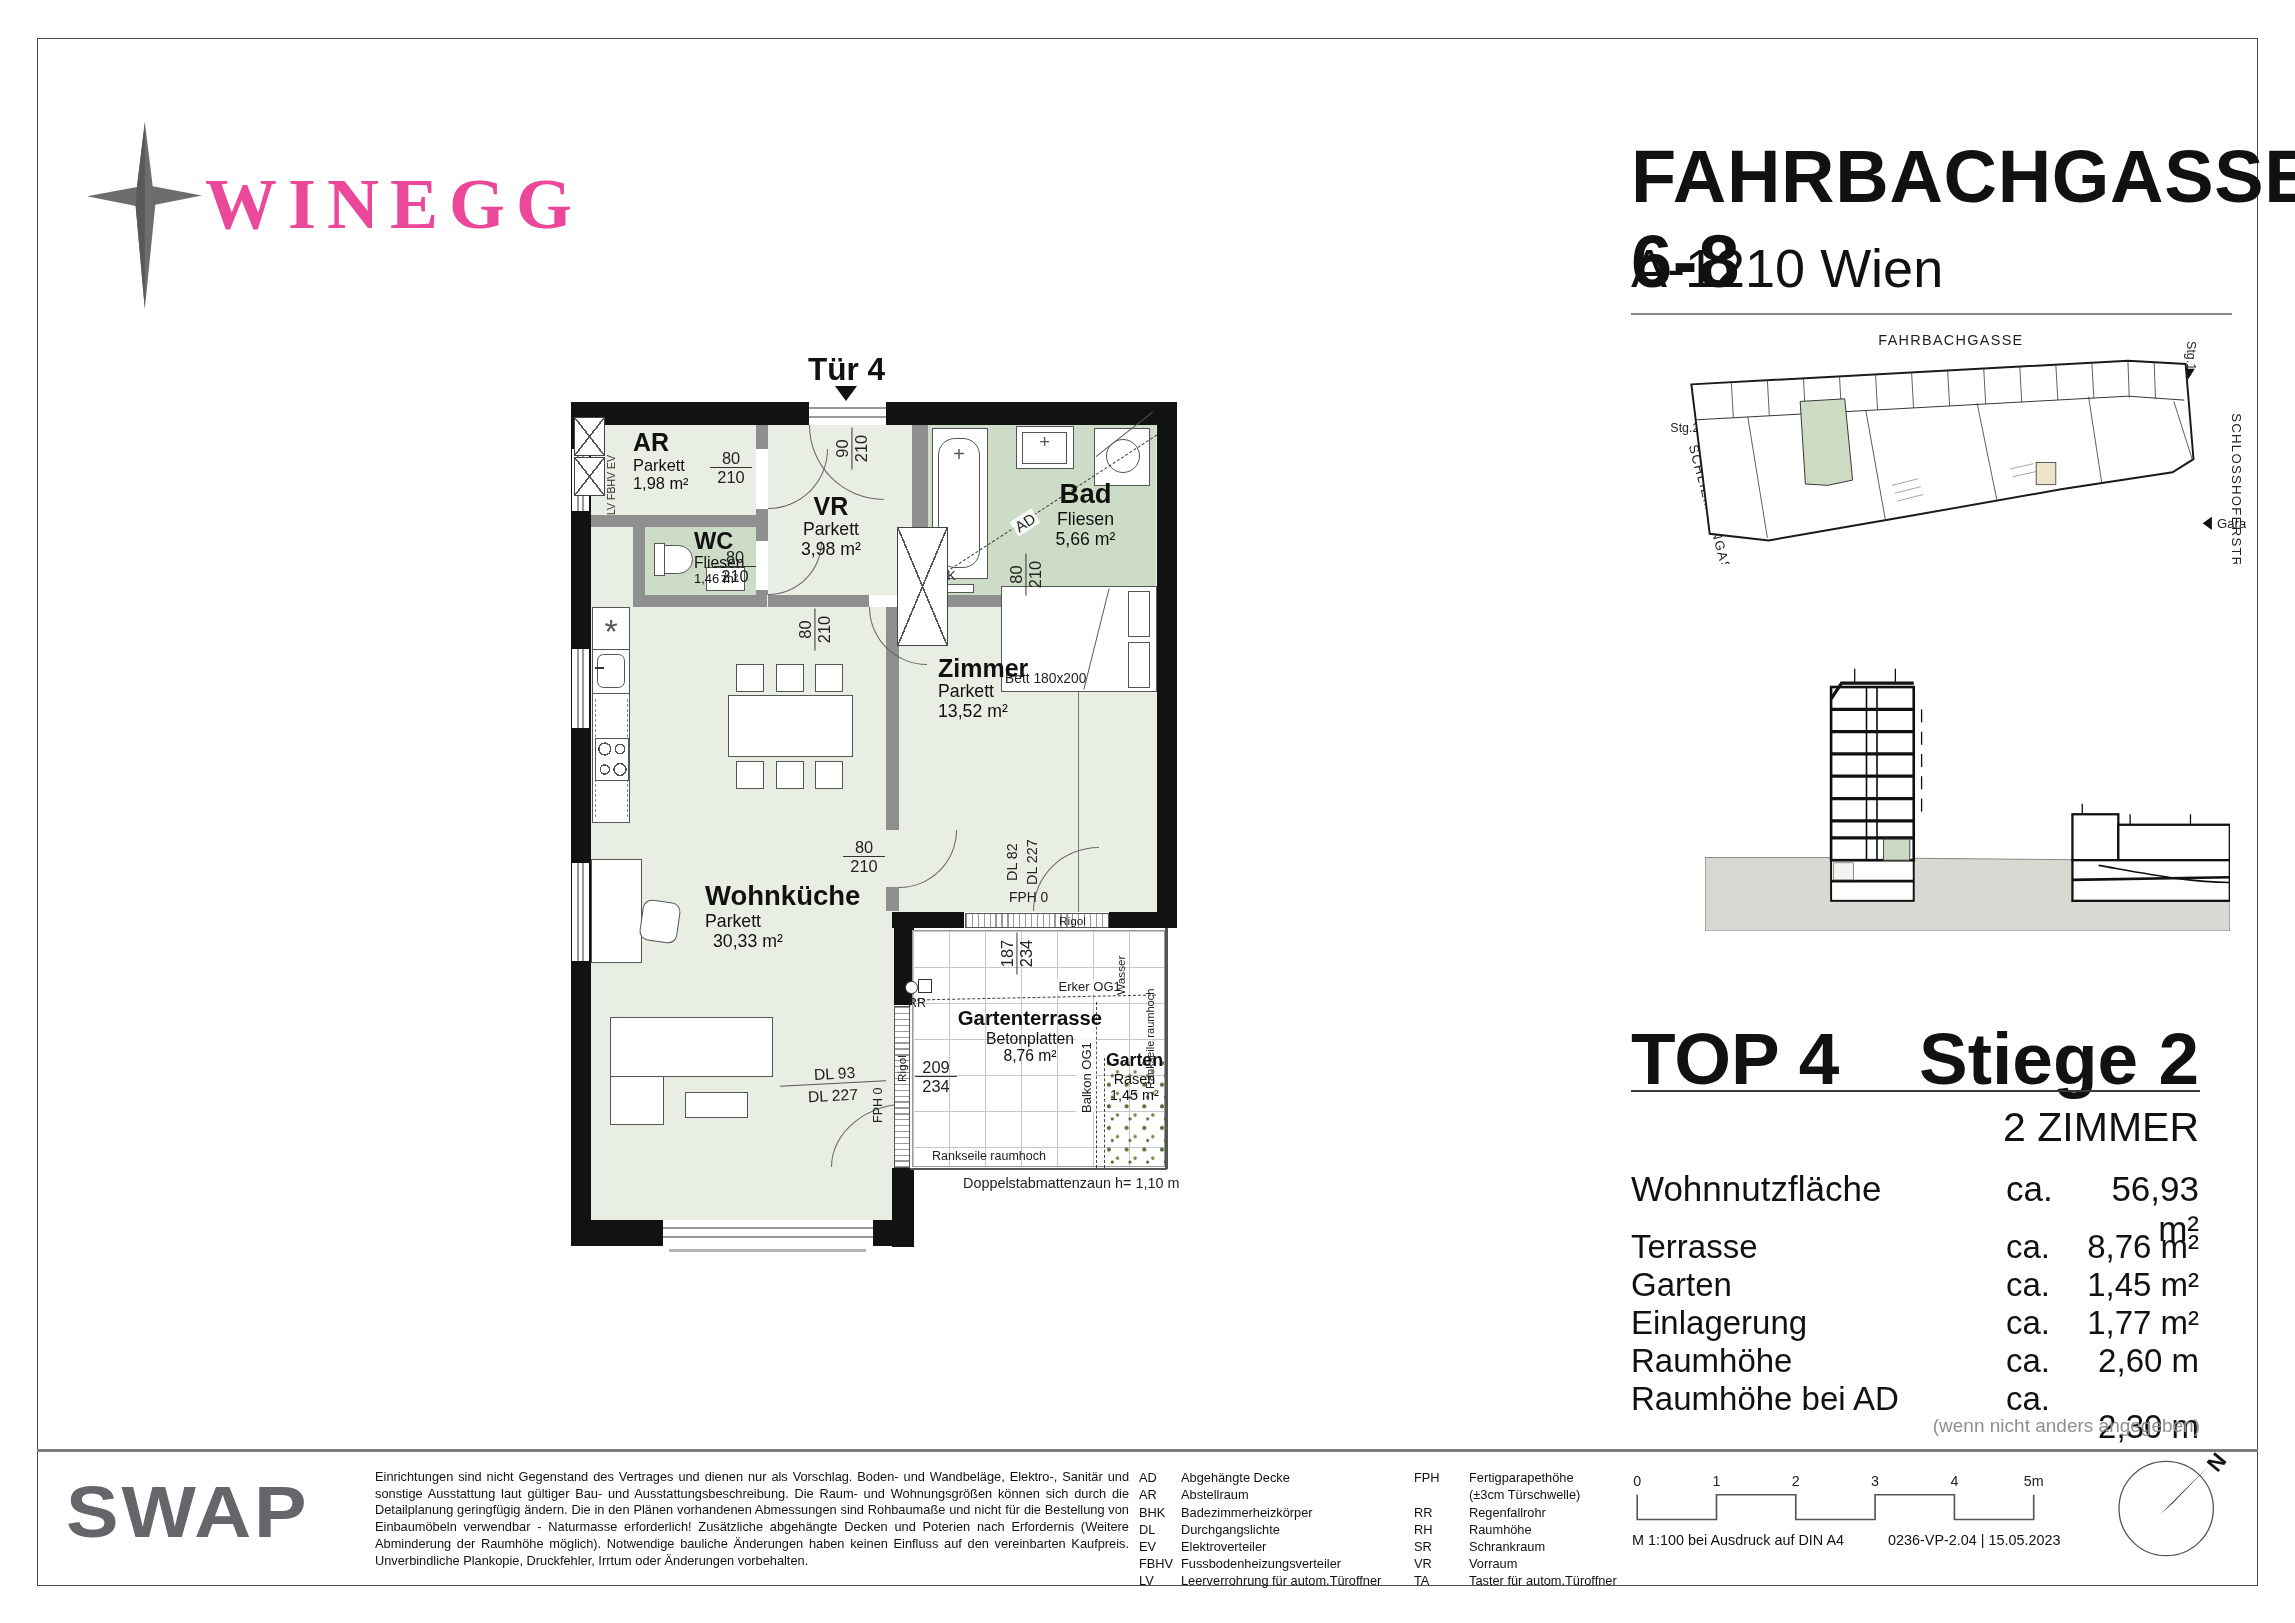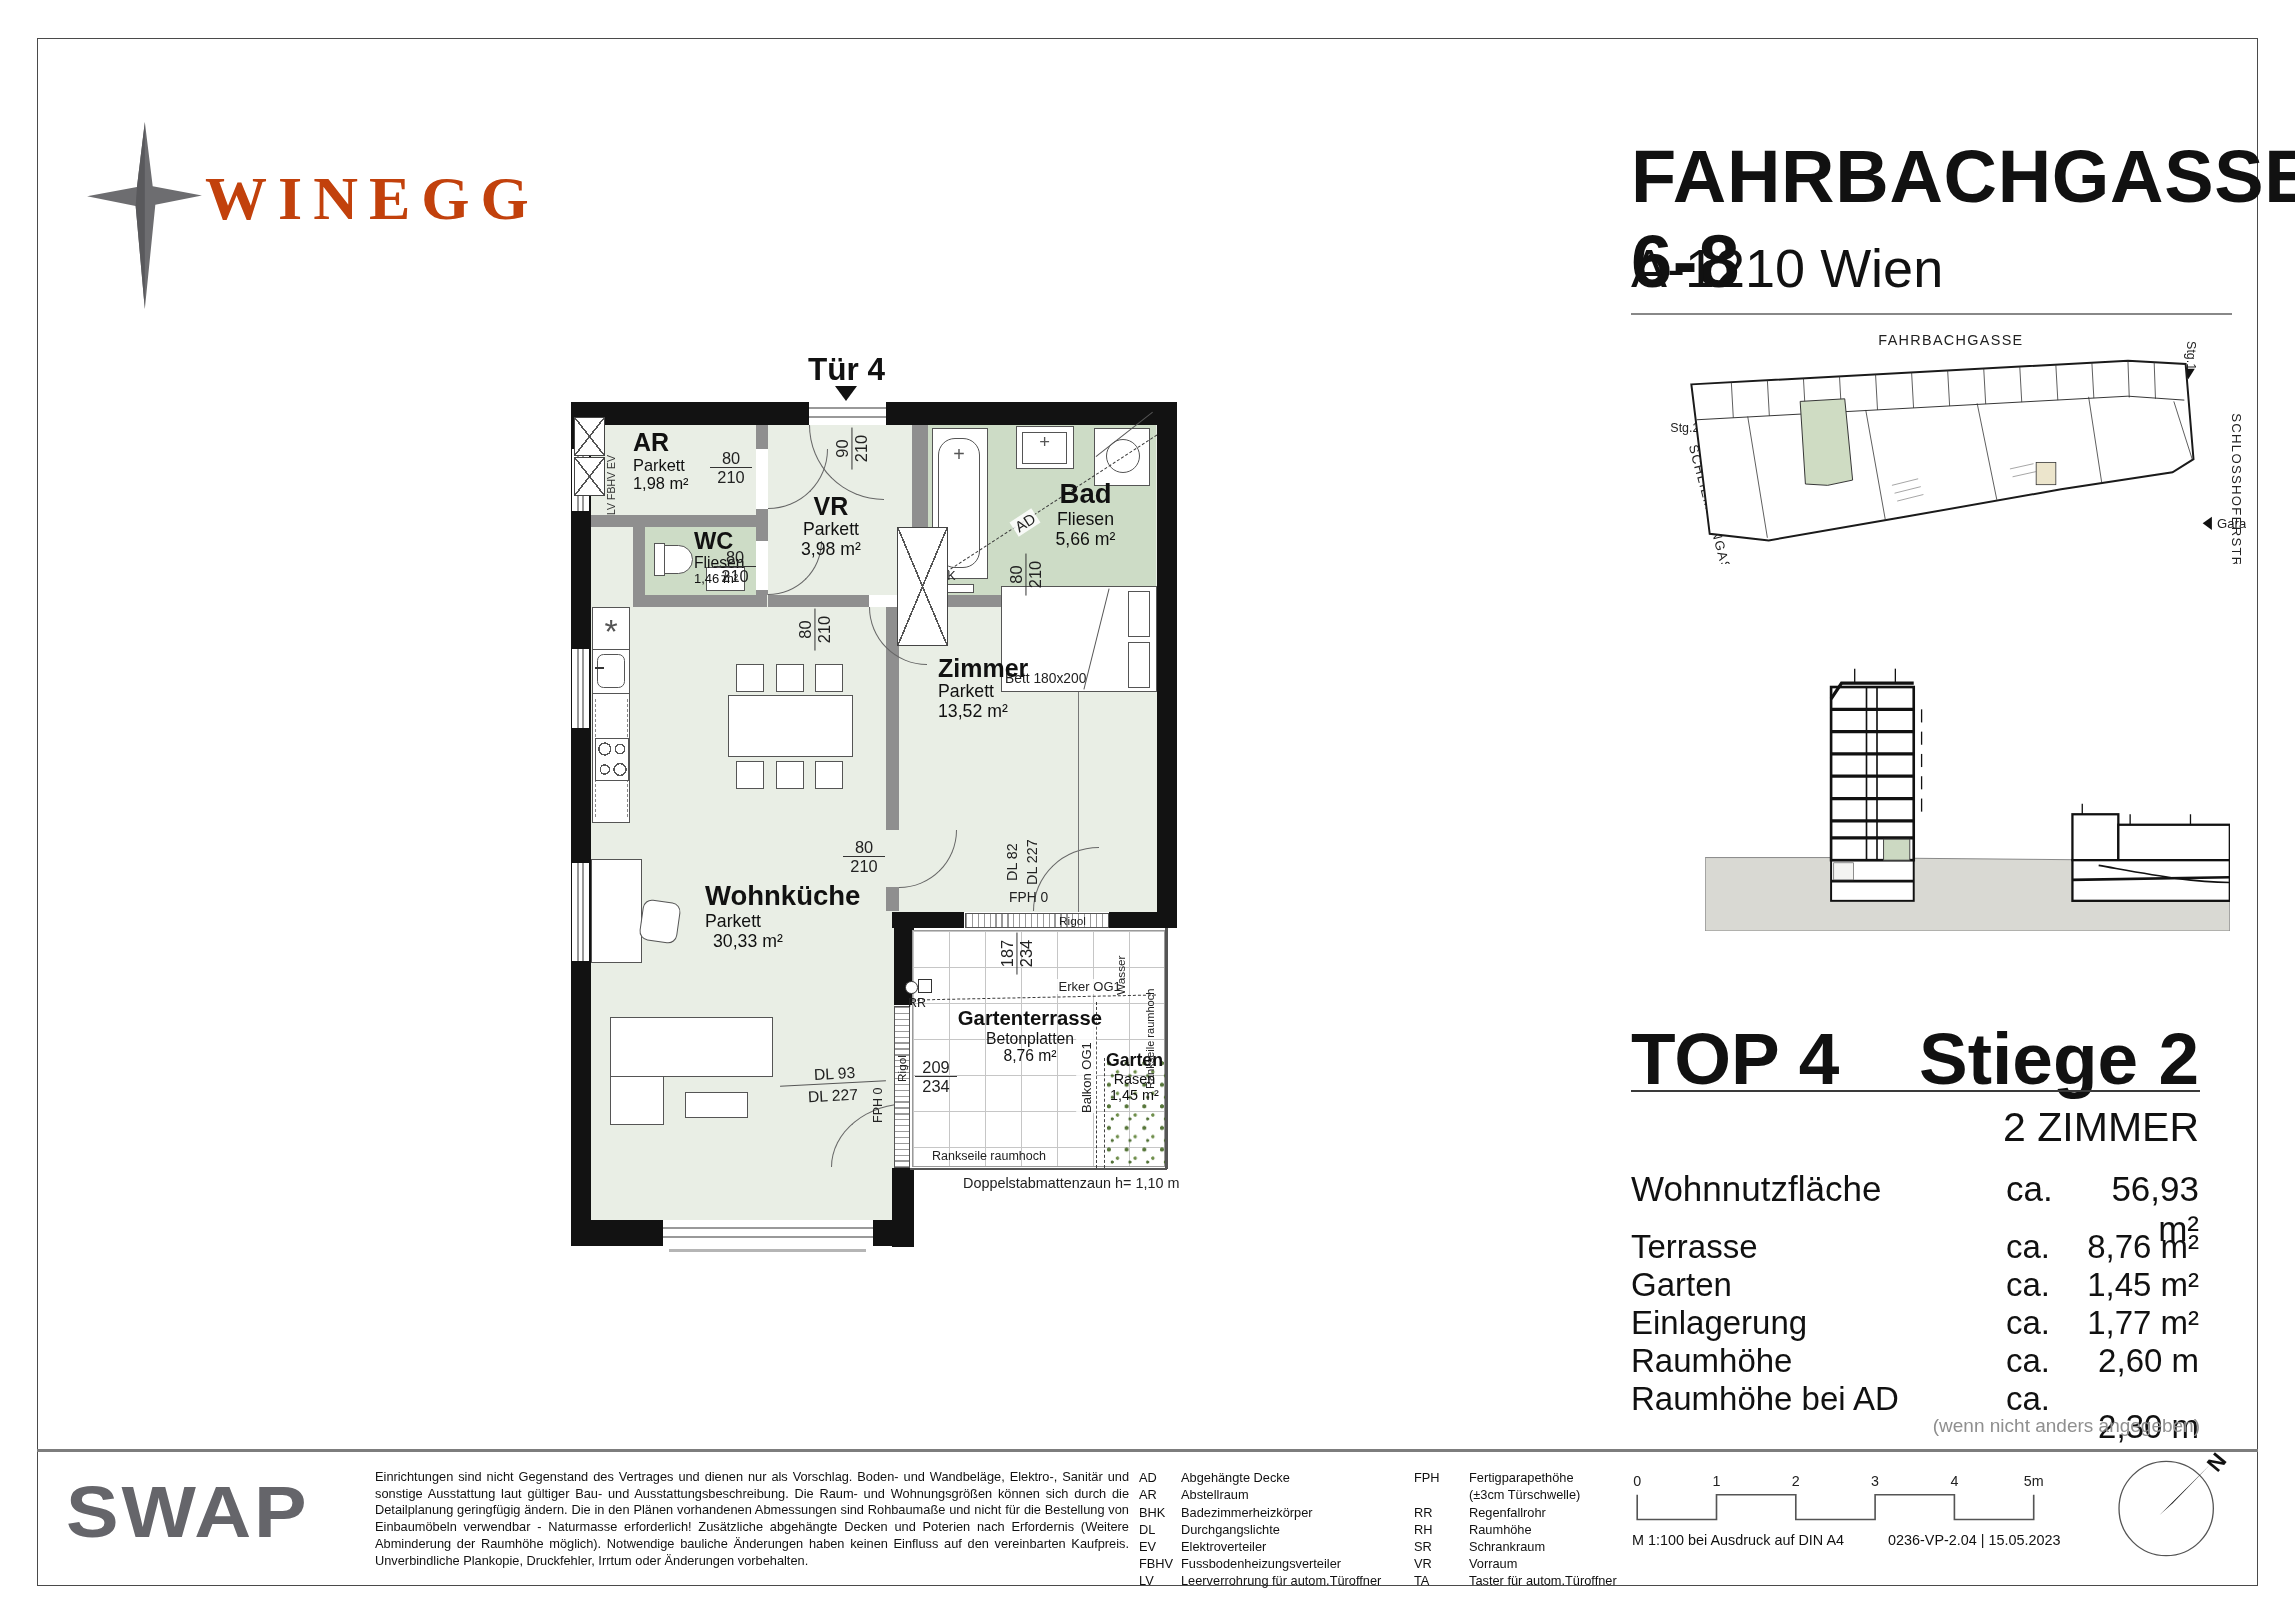--- a/index.html
+++ b/index.html
@@ -54,21 +54,21 @@
 </head>
 <body>
 
 <div class="page">
   <div class="frame"></div>
 
   <svg class="abs" style="left:87px;top:122px;" width="115" height="187" viewBox="0 0 175 285">
     <polygon points="88,0 100,98 175,112 104,126 88,285 74,128 0,113 76,99" fill="#6d6d70"></polygon>
     <polygon points="88,0 88,285 74,128 76,99" fill="#59595c"></polygon>
   </svg>
-  <div class="abs" style="left:205px;top:163px;font-family:'Liberation Serif',serif;font-size:62px;font-weight:600;letter-spacing:11px;color:#c2410c;">WINEGG</div>
+  <div class="abs" style="left:205px;top:163px;font-family:'Liberation Serif',serif;font-size:72px;font-weight:600;letter-spacing:11px;color:#ec4899;">WINEGG</div>
 
   <div class="abs" style="left:1631px;top:134px;font-size:74px;font-weight:bold;letter-spacing:0.7px;">FAHRBACHGASSE 6-8</div>
   <div class="abs" style="left:1631px;top:237px;font-size:54px;">A-1210 Wien</div>
   <div class="abs" style="left:1631px;top:313px;width:601px;height:2px;background:#888;"></div>
 
   <svg class="abs" style="left:1669px;top:328px;" width="577" height="236" viewBox="0 0 880 360">
     <text x="430" y="26" font-size="22" letter-spacing="2" text-anchor="middle" fill="#222">FAHRBACHGASSE</text>
     <text x="790" y="20" font-size="19" fill="#222" transform="rotate(90 790 20)">Stg.1</text>
     <polygon points="782,62 802,62 792,78" fill="#111"></polygon>
     <text x="858" y="130" font-size="20" letter-spacing="2" fill="#222" transform="rotate(90 858 130)">SCHLOSSHOFERSTR.</text>

